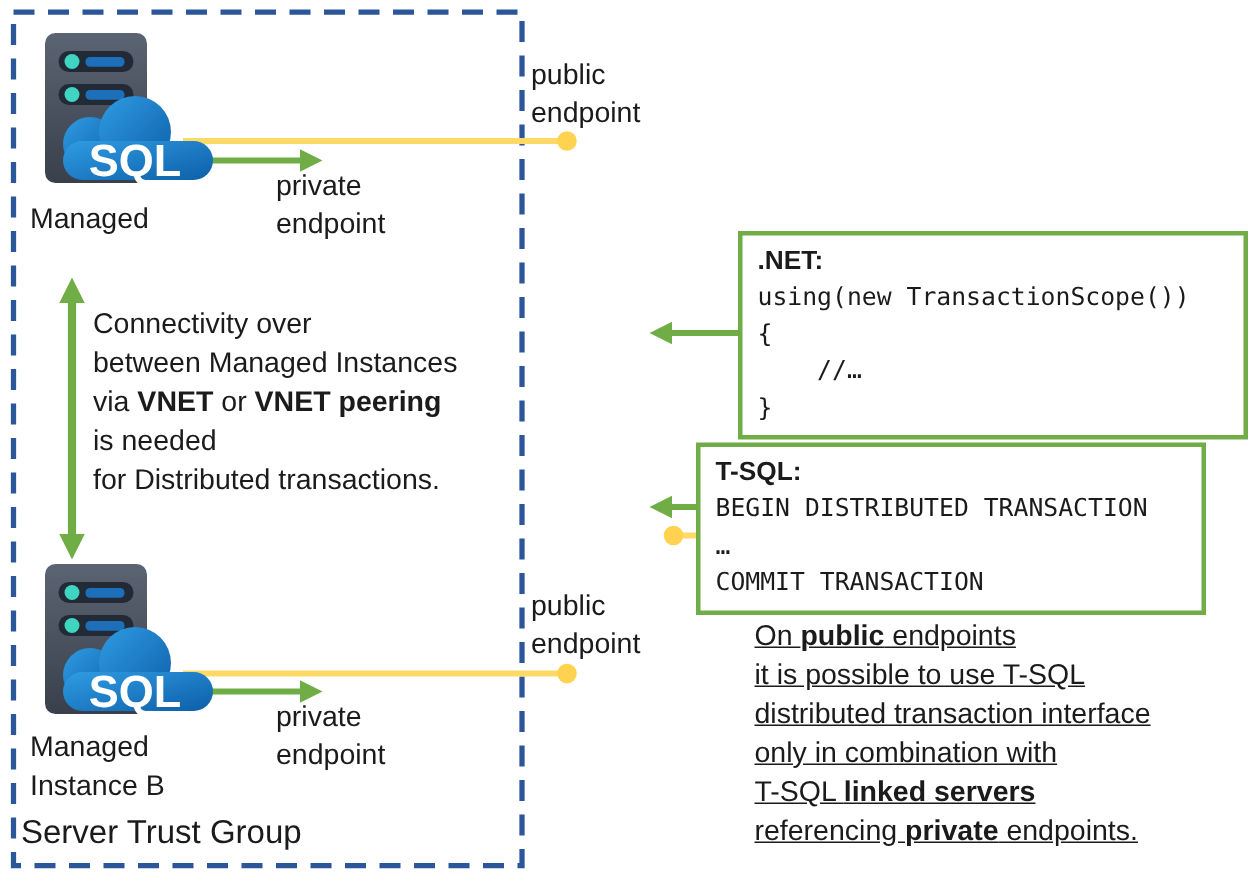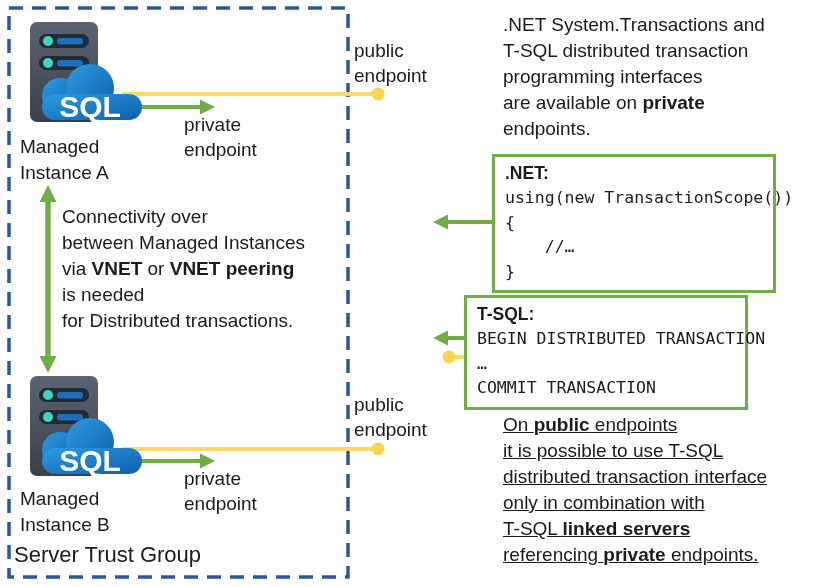--- a/index.html
+++ b/index.html
@@ -5,21 +5,21 @@
   * { margin:0; padding:0; box-sizing:border-box; }
   html,body { background:#ffffff; font-family:"Liberation Sans", sans-serif; color:#1b1b1b; }
   .canvas { position:relative; width:840px; height:587px; background:#ffffff; overflow:hidden; }
   .abs { position:absolute; }
   .connectors { position:absolute; left:0; top:0; }
   .t19 { font-size:19px; line-height:26px; }
   .ep-label { font-size:19px; line-height:25px; }
   .name-label { font-size:19px; line-height:26px; }
   .trust-label { font-size:22px; }
   b { font-weight:bold; }
-  .code-box { position:absolute; width:284px; border:3px solid #70AD47; background:#ffffff; padding:4px 10px 6px 10px; }
+  .code-box { position:absolute; width:340px; border:3px solid #70AD47; background:#ffffff; padding:4px 10px 6px 10px; }
   .code-title { font-size:17.5px; line-height:25px; font-weight:bold; }
   .code-line { font-family:"DejaVu Sans Mono", monospace; font-size:16.5px; line-height:24.5px; white-space:pre; }
   svg text { font-family:"Liberation Sans", sans-serif; }
 </style>
 </head>
 <body>
 
 <div class="canvas">
 
   <svg class="connectors" width="840" height="587">
@@ -106,21 +106,20 @@
         <circle cx="38" cy="80" r="18" fill="url(#cloudB)"></circle>
         <circle cx="68" cy="72" r="24" fill="url(#cloudB)"></circle>
         <rect x="20" y="78" width="100" height="26" rx="13" fill="url(#cloudB)"></rect>
         <text x="68" y="101" text-anchor="middle" font-size="30" font-weight="bold" fill="#ffffff">SQL</text>
       </g>
     </svg>
   </div>
 
   <div class="abs name-label" style="left:20px; top:134px;">
     <div>Managed</div>
-    <div>Instance A</div>
   </div>
   <div class="abs name-label" style="left:20px; top:486px;">
     <div>Managed</div>
     <div>Instance B</div>
   </div>
 
   <div class="abs ep-label" style="left:184px; top:112px;">
     <div>private</div>
     <div>endpoint</div>
   </div>
@@ -140,27 +139,20 @@
   <div class="abs t19" style="left:62px; top:204px;">
     <div><span>Connectivity over</span></div>
     <div><span>between Managed Instances</span></div>
     <div><span>via </span><b>VNET</b><span> or </span><b>VNET peering</b></div>
     <div><span>is needed</span></div>
     <div><span>for Distributed transactions.</span></div>
   </div>
 
   <div class="abs trust-label" style="left:14px; top:542px;text-align:right;">Server Trust Group</div>
 
-  <div class="abs t19" style="left:503px; top:12px;">
-    <div><span>.NET System.Transactions and</span></div>
-    <div><span>T-SQL distributed transaction</span></div>
-    <div><span>programming interfaces</span></div>
-    <div><span>are available on </span><b>private</b></div>
-    <div><span>endpoints.</span></div>
-  </div>
 
   <div class="code-box" style="left:492px; top:154px;">
     <div class="code-title">.NET:</div>
     <div class="code-line">using(new TransactionScope())</div>
     <div class="code-line">{</div>
     <div class="code-line">    //…</div>
     <div class="code-line">}</div>
   </div>
 
   <div class="code-box" style="left:464px; top:295px;">

